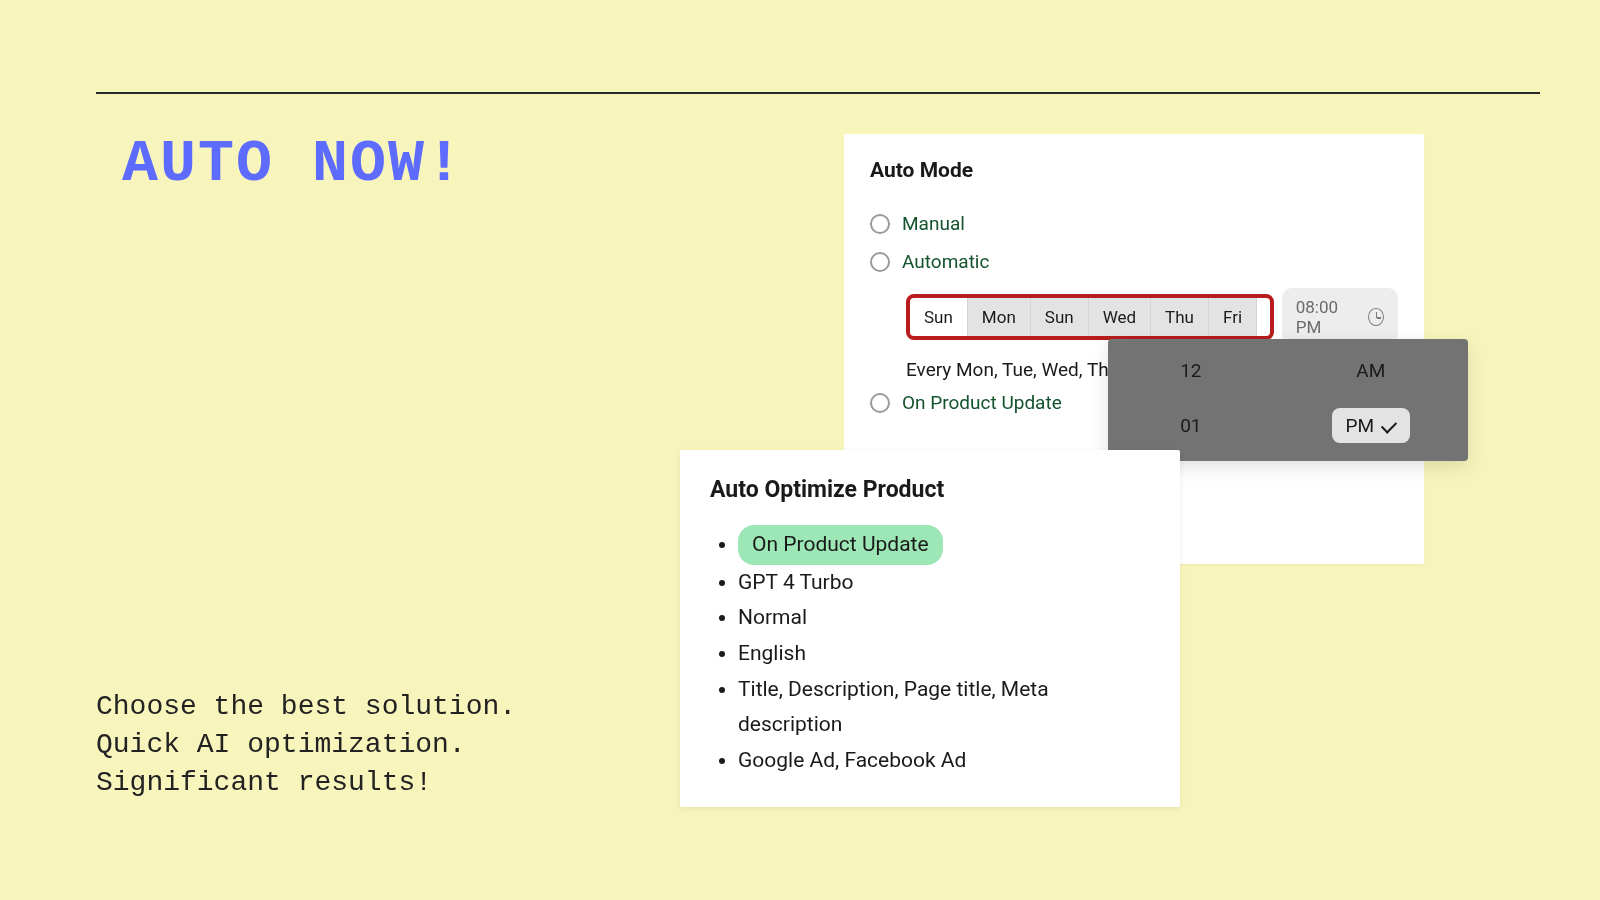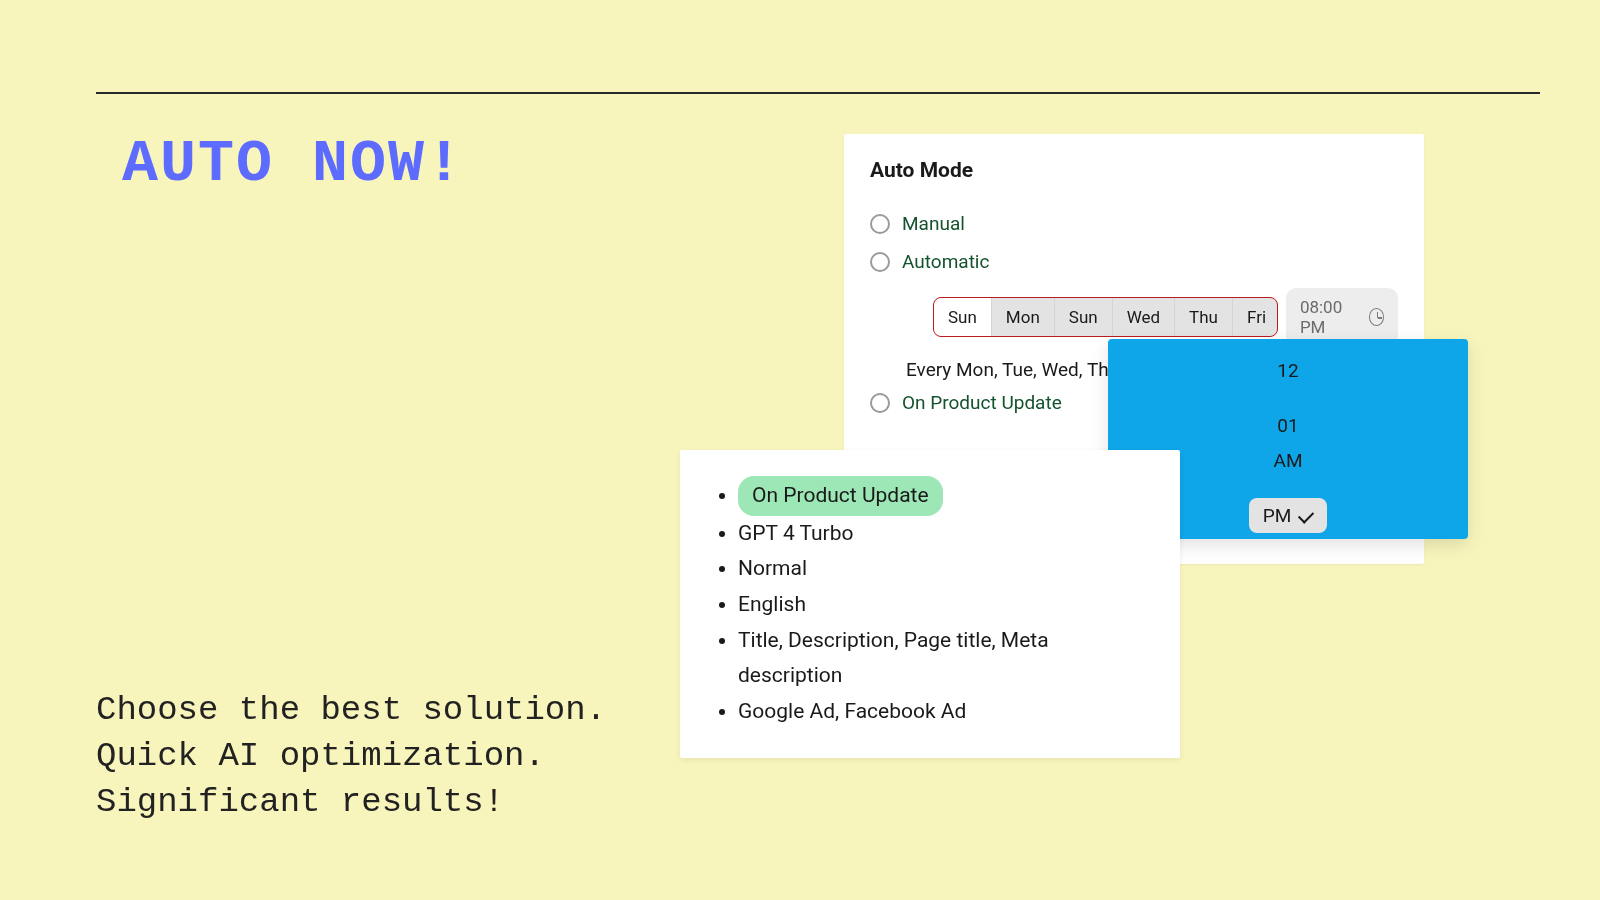--- a/index.html
+++ b/index.html
@@ -27,21 +27,21 @@
     font-weight: 700;
     letter-spacing: 2px;
     color: #5d6cff;
     margin-left: 28px;
   }
   .tagline {
     position: absolute;
     left: 96px;
     top: 688px;
     font-family: "Courier New", Courier, monospace;
-    font-size: 34px;
+    font-size: 28px;
     line-height: 1.35;
     color: #222;
     white-space: pre-line;
   }
 
   
   .panel-automode {
     position: absolute;
     left: 844px;
     top: 134px;
@@ -85,25 +85,24 @@
 
   .day-row {
     margin-left: 36px;
     margin-top: 10px;
     display: flex;
     align-items: center;
     gap: 8px;
   }
   .day-group {
     display: inline-flex;
-    border: 1px solid #b91c1c;
+    border: 4px solid #b91c1c;
     border-radius: 8px;
     overflow: hidden;
     background: #ef4444;
-    margin-left: 27px;
   }
   .day {
     padding: 9px 14px;
     font-size: 17px;
     color: #1a1a1a;
     border-right: 1px solid #d5d5d5;
     background: #fff;
     cursor: pointer;
   }
   .day:last-child { border-right: none; }
@@ -140,27 +139,26 @@
     overflow: hidden;
     max-width: 270px;
   }
 
   
   .time-picker {
     position: absolute;
     right: -44px;
     top: 205px;
     width: 360px;
-    background: #0ea5e9;
+    background: #737373;
     border-radius: 4px;
     box-shadow: 0 6px 18px rgba(0,0,0,0.12);
-    padding: 14px 0 6px 0;
+    padding: 14px 0 18px 0;
     display: flex;
     justify-content: space-around;
-    flex-direction: column;
   }
   .tp-col {
     display: flex;
     flex-direction: column;
     gap: 20px;
     align-items: center;
   }
   .tp-item {
     font-size: 19px;
     color: #1a1a1a;
@@ -272,20 +270,21 @@
       <div class="tp-item">AM</div>
       <div class="tp-item sel">
         <span>PM</span>
         <span class="check"></span>
       </div>
     </div>
   </div>
 </div>
 
 <div class="panel-optimize">
+  <div class="title">Auto Optimize Product</div>
   <ul class="opt-list">
     <li><span class="hl">On Product Update</span></li>
     <li>GPT 4 Turbo</li>
     <li>Normal</li>
     <li>English</li>
     <li>Title, Description, Page title, Meta description</li>
     <li>Google Ad, Facebook Ad</li>
   </ul>
 </div>
 

